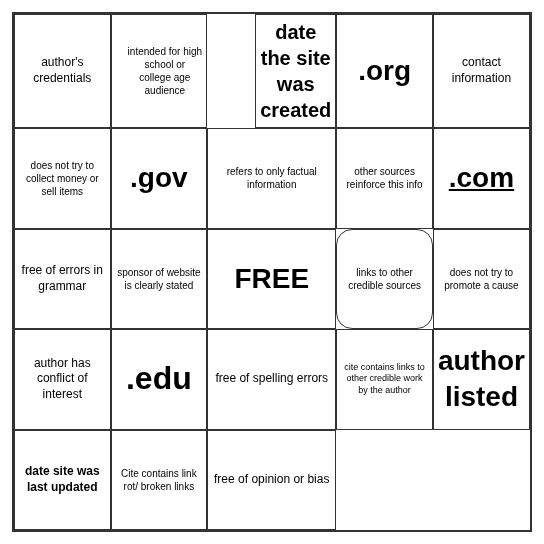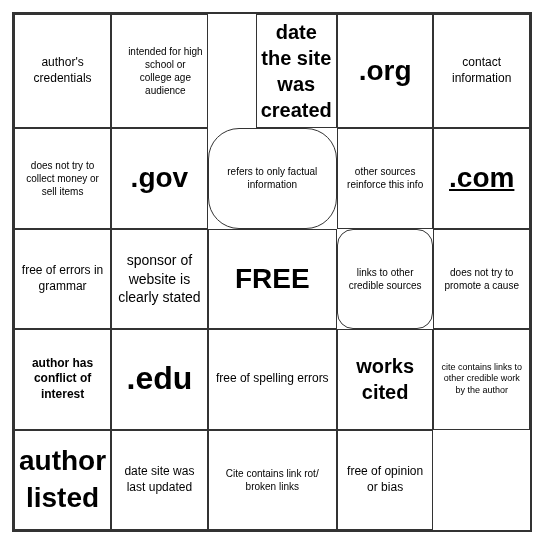--- a/index.html
+++ b/index.html
@@ -36,30 +36,29 @@
 <body>
 
 <div class="bingo-card">
 <div class="cell" style="font-size: 12px; font-weight: normal;">author's credentials</div>
     <div class="cell" style="font-size: 10px; font-weight: normal; padding-left: 16px;">intended for high school or college age audience</div>
     <div class="cell" style="font-size: 20px; font-weight: bold; margin-left: 48px;">date the site was created</div>
     <div class="cell" style="font-size: 28px; font-weight: bold;">.org</div>
     <div class="cell" style="font-size: 12px; font-weight: normal;">contact information</div>
     <div class="cell" style="font-size: 10px; font-weight: normal;">does not try to collect money or sell items</div>
     <div class="cell" style="font-size: 28px; font-weight: bold;">.gov</div>
-    <div class="cell" style="font-size: 10px; font-weight: normal; border-radius: 31px;">refers to only factual information</div>
+    <div class="cell" style="font-size: 10px; font-weight: normal;">refers to only factual information</div>
     <div class="cell" style="font-size: 10px; font-weight: normal;">other sources reinforce this info</div>
     <div class="cell" style="font-size: 28px; font-weight: bold; text-decoration: underline;">.com</div>
     <div class="cell" style="font-size: 12px; font-weight: normal;">free of errors in grammar</div>
-    <div class="cell" style="font-size: 14px; font-weight: normal;">sponsor of website is clearly stated</div>
+    <div class="cell" style="font-size: 10px; font-weight: normal;">sponsor of website is clearly stated</div>
     <div class="cell" style="font-size: 28px; font-weight: bold;">FREE</div>
     <div class="cell" style="font-size: 10px; font-weight: normal; border-radius: 16px;">links to other credible sources</div>
     <div class="cell" style="font-size: 10px; font-weight: normal;">does not try to promote a cause</div>
-    <div class="cell" style="font-size: 12px; font-weight: bold; text-align: center;">author has conflict of interest</div>
+    <div class="cell" style="font-size: 12px; font-weight: normal; text-align: center;">author has conflict of interest</div>
     <div class="cell" style="font-size: 32px; font-weight: bold;">.edu</div>
     <div class="cell" style="font-size: 12px; font-weight: normal;">free of spelling errors</div>
-    <div class="cell" style="font-size: 20px; font-weight: bold;">works cited</div>
     <div class="cell" style="font-size: 9px; font-weight: normal;">cite contains links to other credible work by the author</div>
     <div class="cell" style="font-size: 28px; font-weight: bold;">author listed</div>
-    <div class="cell" style="font-size: 12px; font-weight: normal; text-align: center;">date site was last updated</div>
+    <div class="cell" style="font-size: 12px; font-weight: bold; text-align: center;">date site was last updated</div>
     <div class="cell" style="font-size: 10px; font-weight: normal;">Cite contains link rot/ broken links</div>
     <div class="cell" style="font-size: 12px; font-weight: normal;">free of opinion or bias</div>
   </div>
 
 </body></html>

